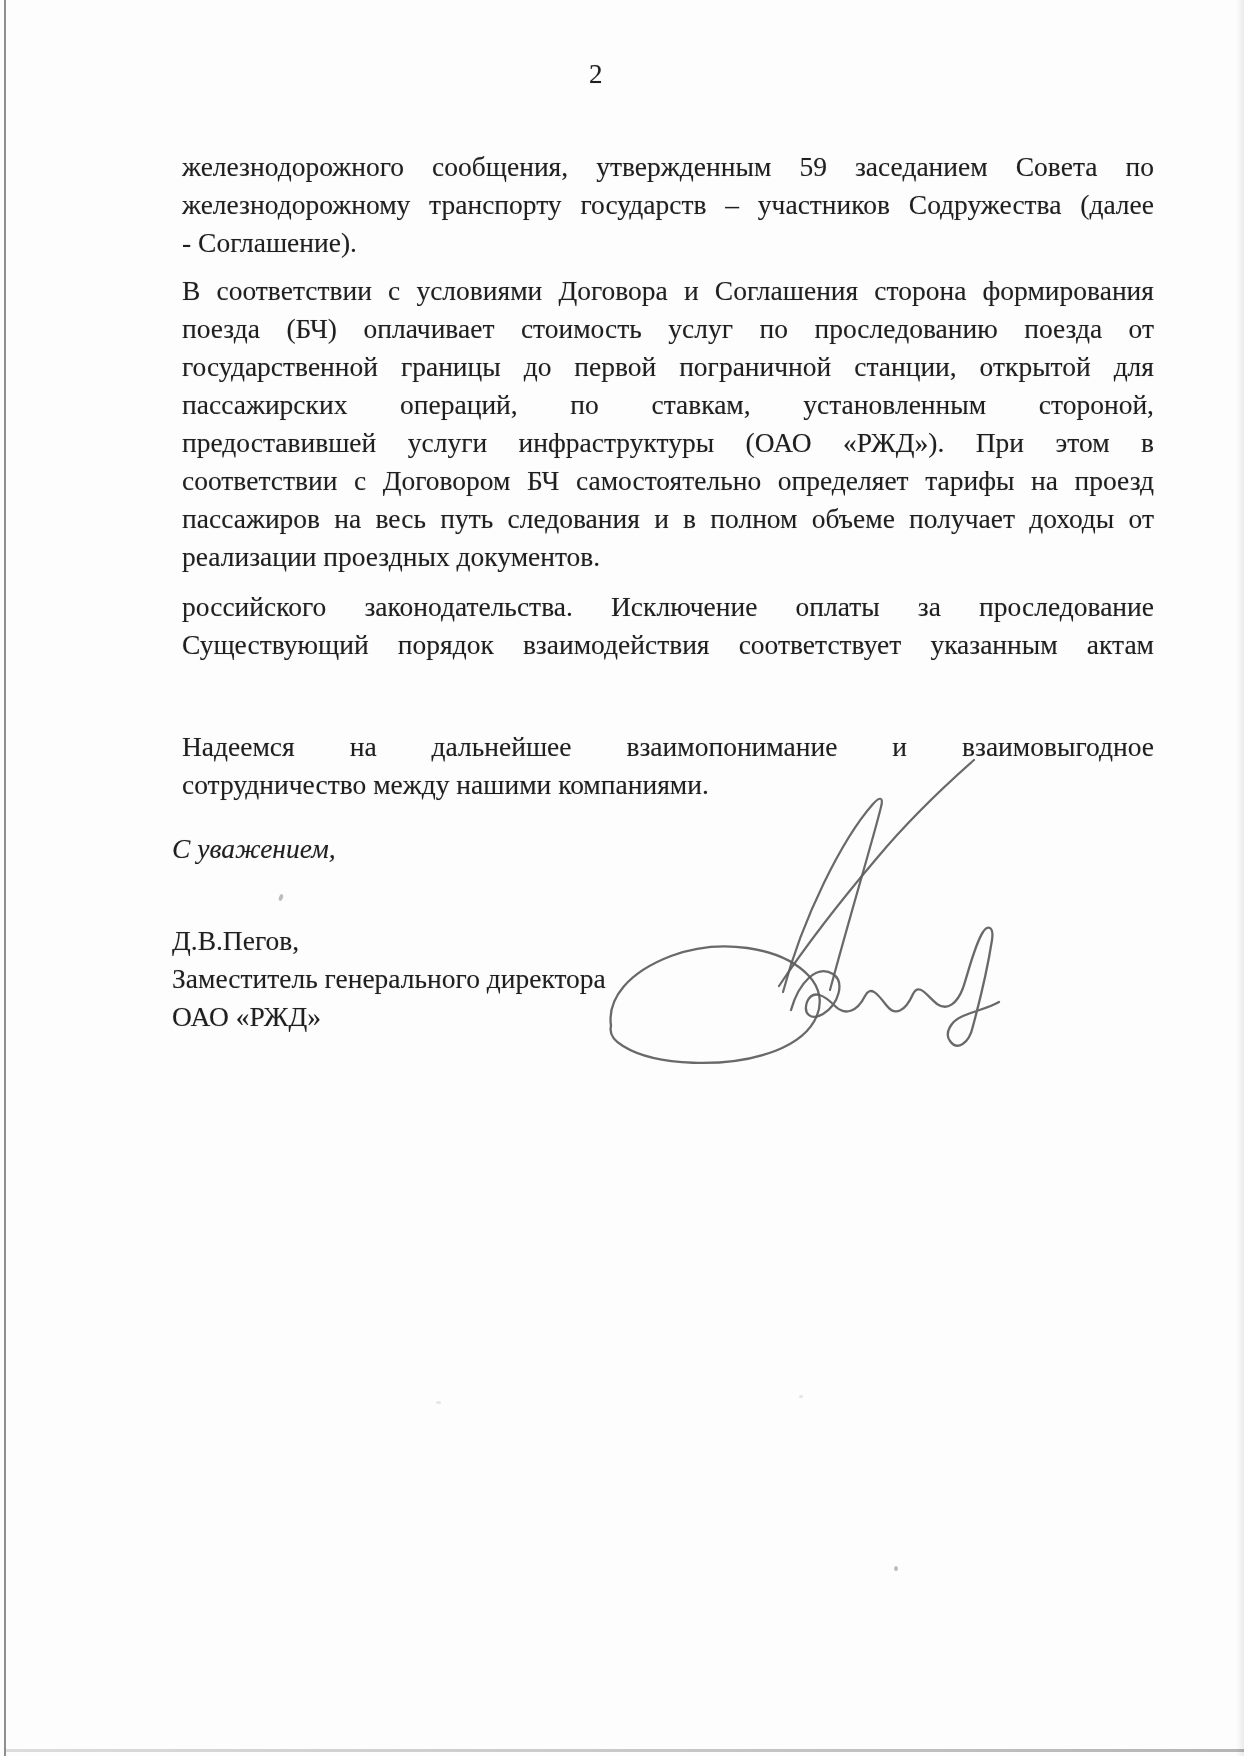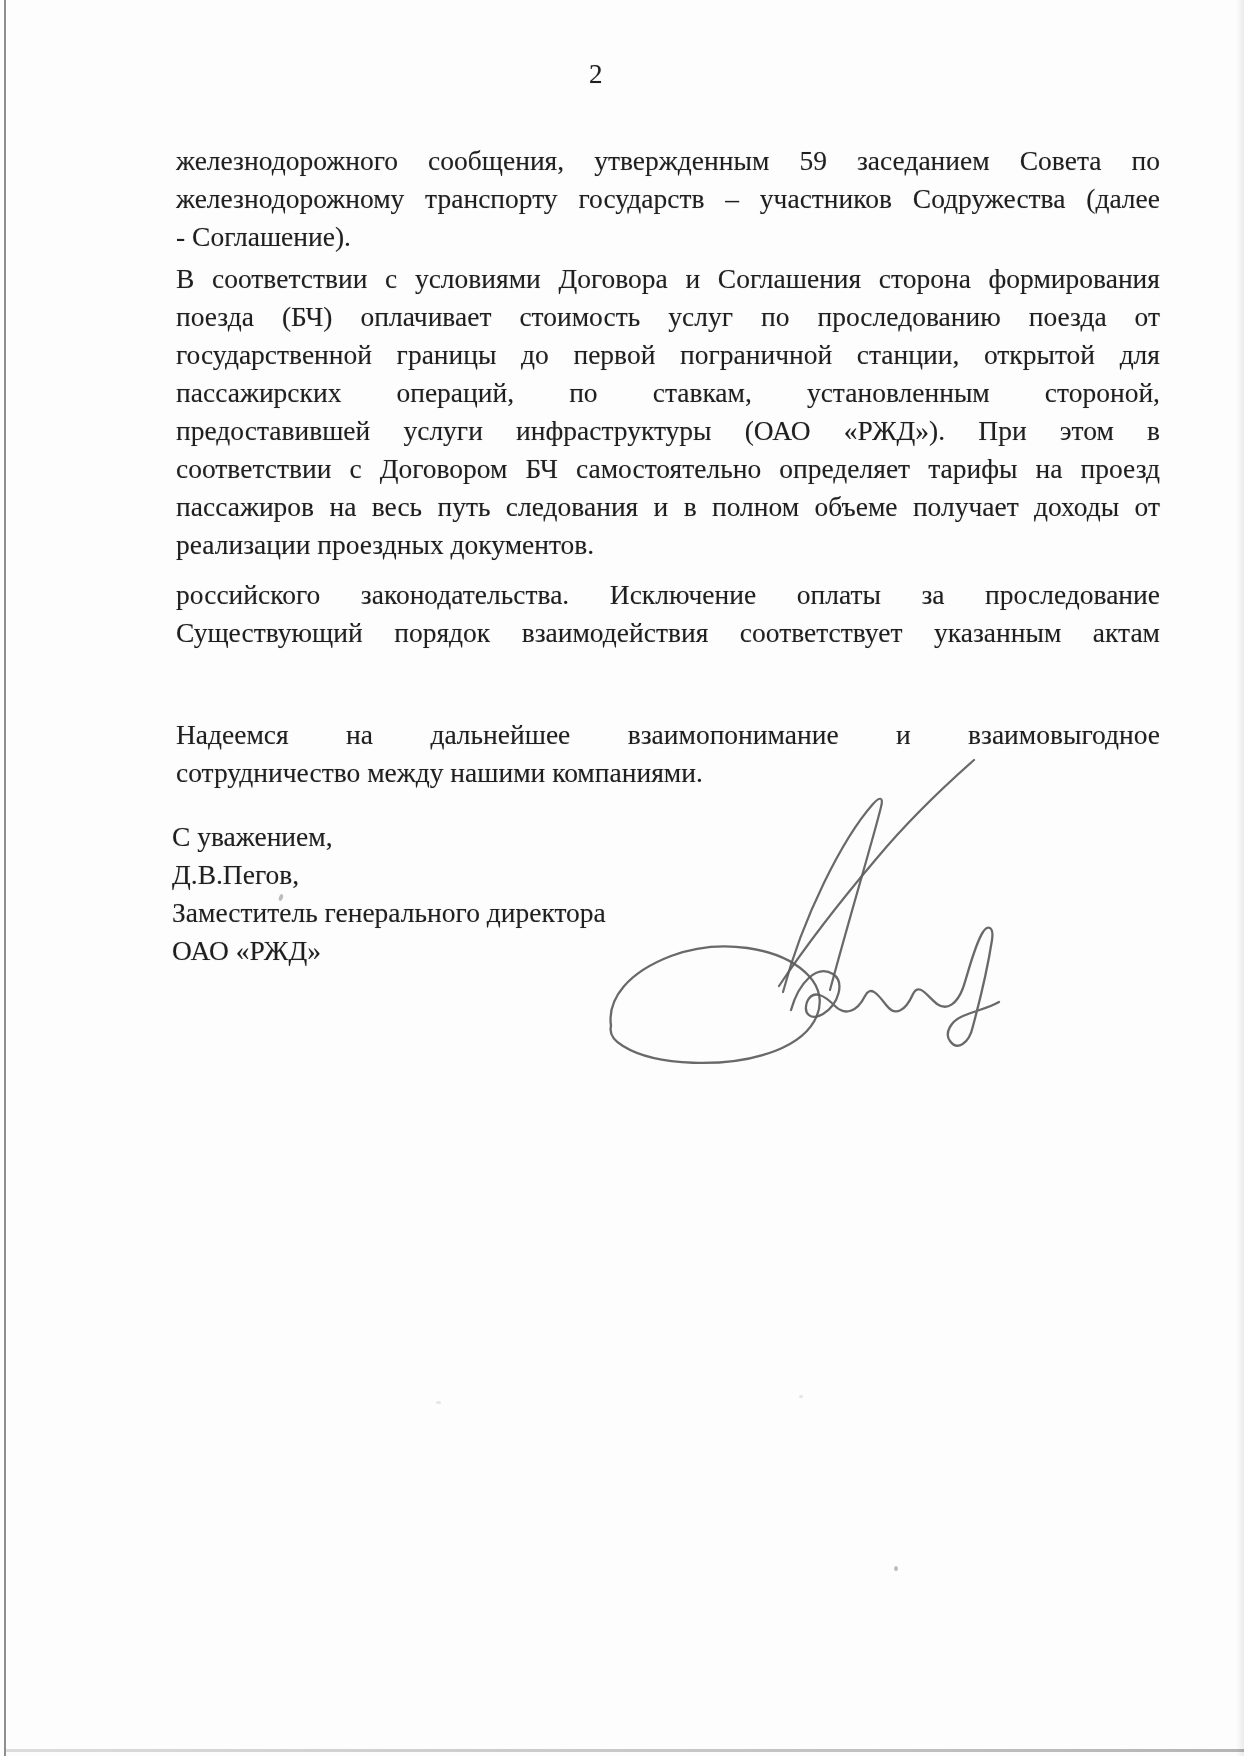--- a/index.html
+++ b/index.html
@@ -35,28 +35,28 @@
     position: absolute; left: 589px; top: 55px;
     font-size: 27px; line-height: 38px;
     text-shadow: 0 0 1px rgba(40,40,40,0.35);
   }
 
   .letter-body {
     position: absolute; left: 172px; top: 138px; width: 992px;
     font-size: 27.5px; line-height: 38px;
     text-shadow: 0 0 1px rgba(40,40,40,0.3);
   }
-  .paragraph { margin: 4px; }
+  .paragraph { margin: 10px; }
   .paragraph.p3 { margin-top: 12px; }
   .paragraph.p4 { margin-top: 64px; }
   .doc-line { text-align: justify; text-align-last: justify; white-space: normal; }
   .doc-line.last { text-align-last: left; }
 
-  .closing { margin-top: 26px; }
-  .signatory { }
+  .closing { margin-top: 26px; font-style: italic; }
+  .signatory { margin-top: 54px; }
   .signatory div { line-height: 38px; }
 
   .signature-svg {
     position: absolute; left: 585px; top: 748px; width: 440px; height: 330px;
     pointer-events: none;
   }
 </style>
 </head>
 <body>
 

